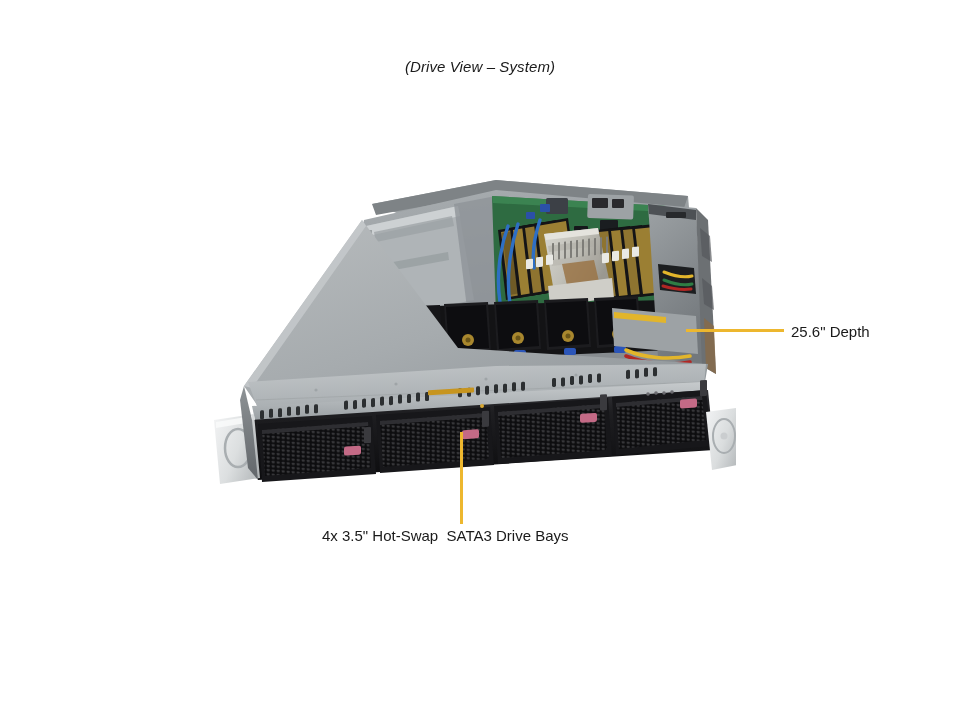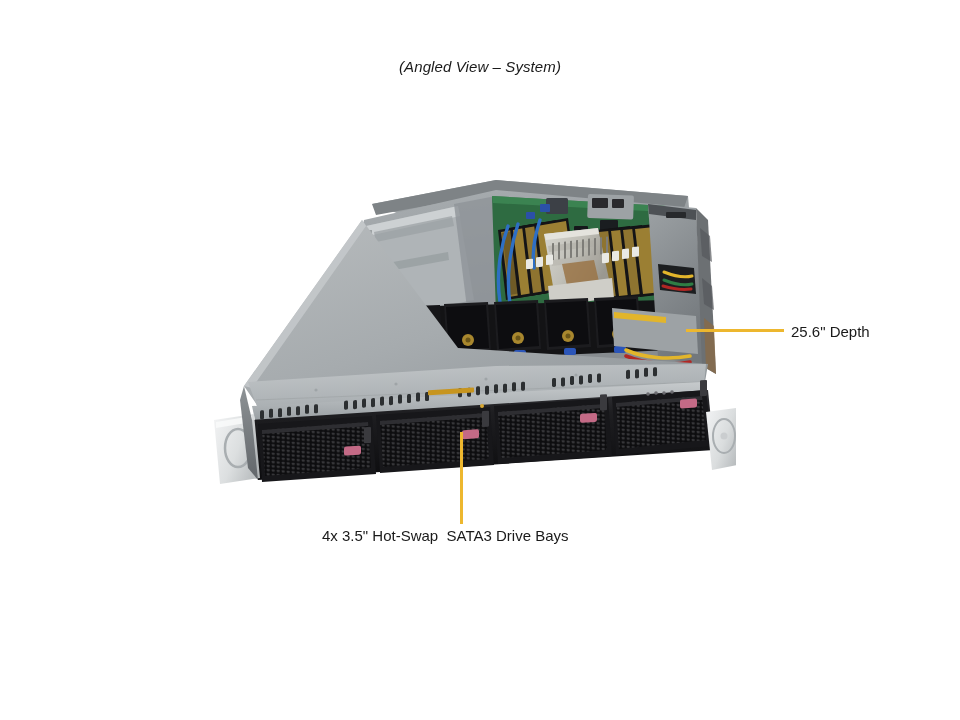--- a/index.html
+++ b/index.html
@@ -71,21 +71,21 @@
     left: 196px;
     top: 168px;
     width: 540px;
     height: 320px;
   }
   #server-photo svg { display: block; }
 </style>
 </head>
 <body>
 
-<div id="figure-caption">(Angled View – System)</div>
+<div id="figure-caption">(Drive View – System)</div>
 
 <div id="server-photo">
 <svg width="540" height="320" viewBox="0 0 540 320" xmlns="http://www.w3.org/2000/svg">
   <defs>
     <linearGradient id="lidGrad" x1="0" y1="0" x2="0.4" y2="1">
       <stop offset="0" stop-color="#C3C7C9"></stop>
       <stop offset="0.55" stop-color="#B0B5B8"></stop>
       <stop offset="1" stop-color="#9BA1A4"></stop>
     </linearGradient>
     <linearGradient id="topFaceGrad" x1="0.1" y1="0" x2="0.9" y2="1">

